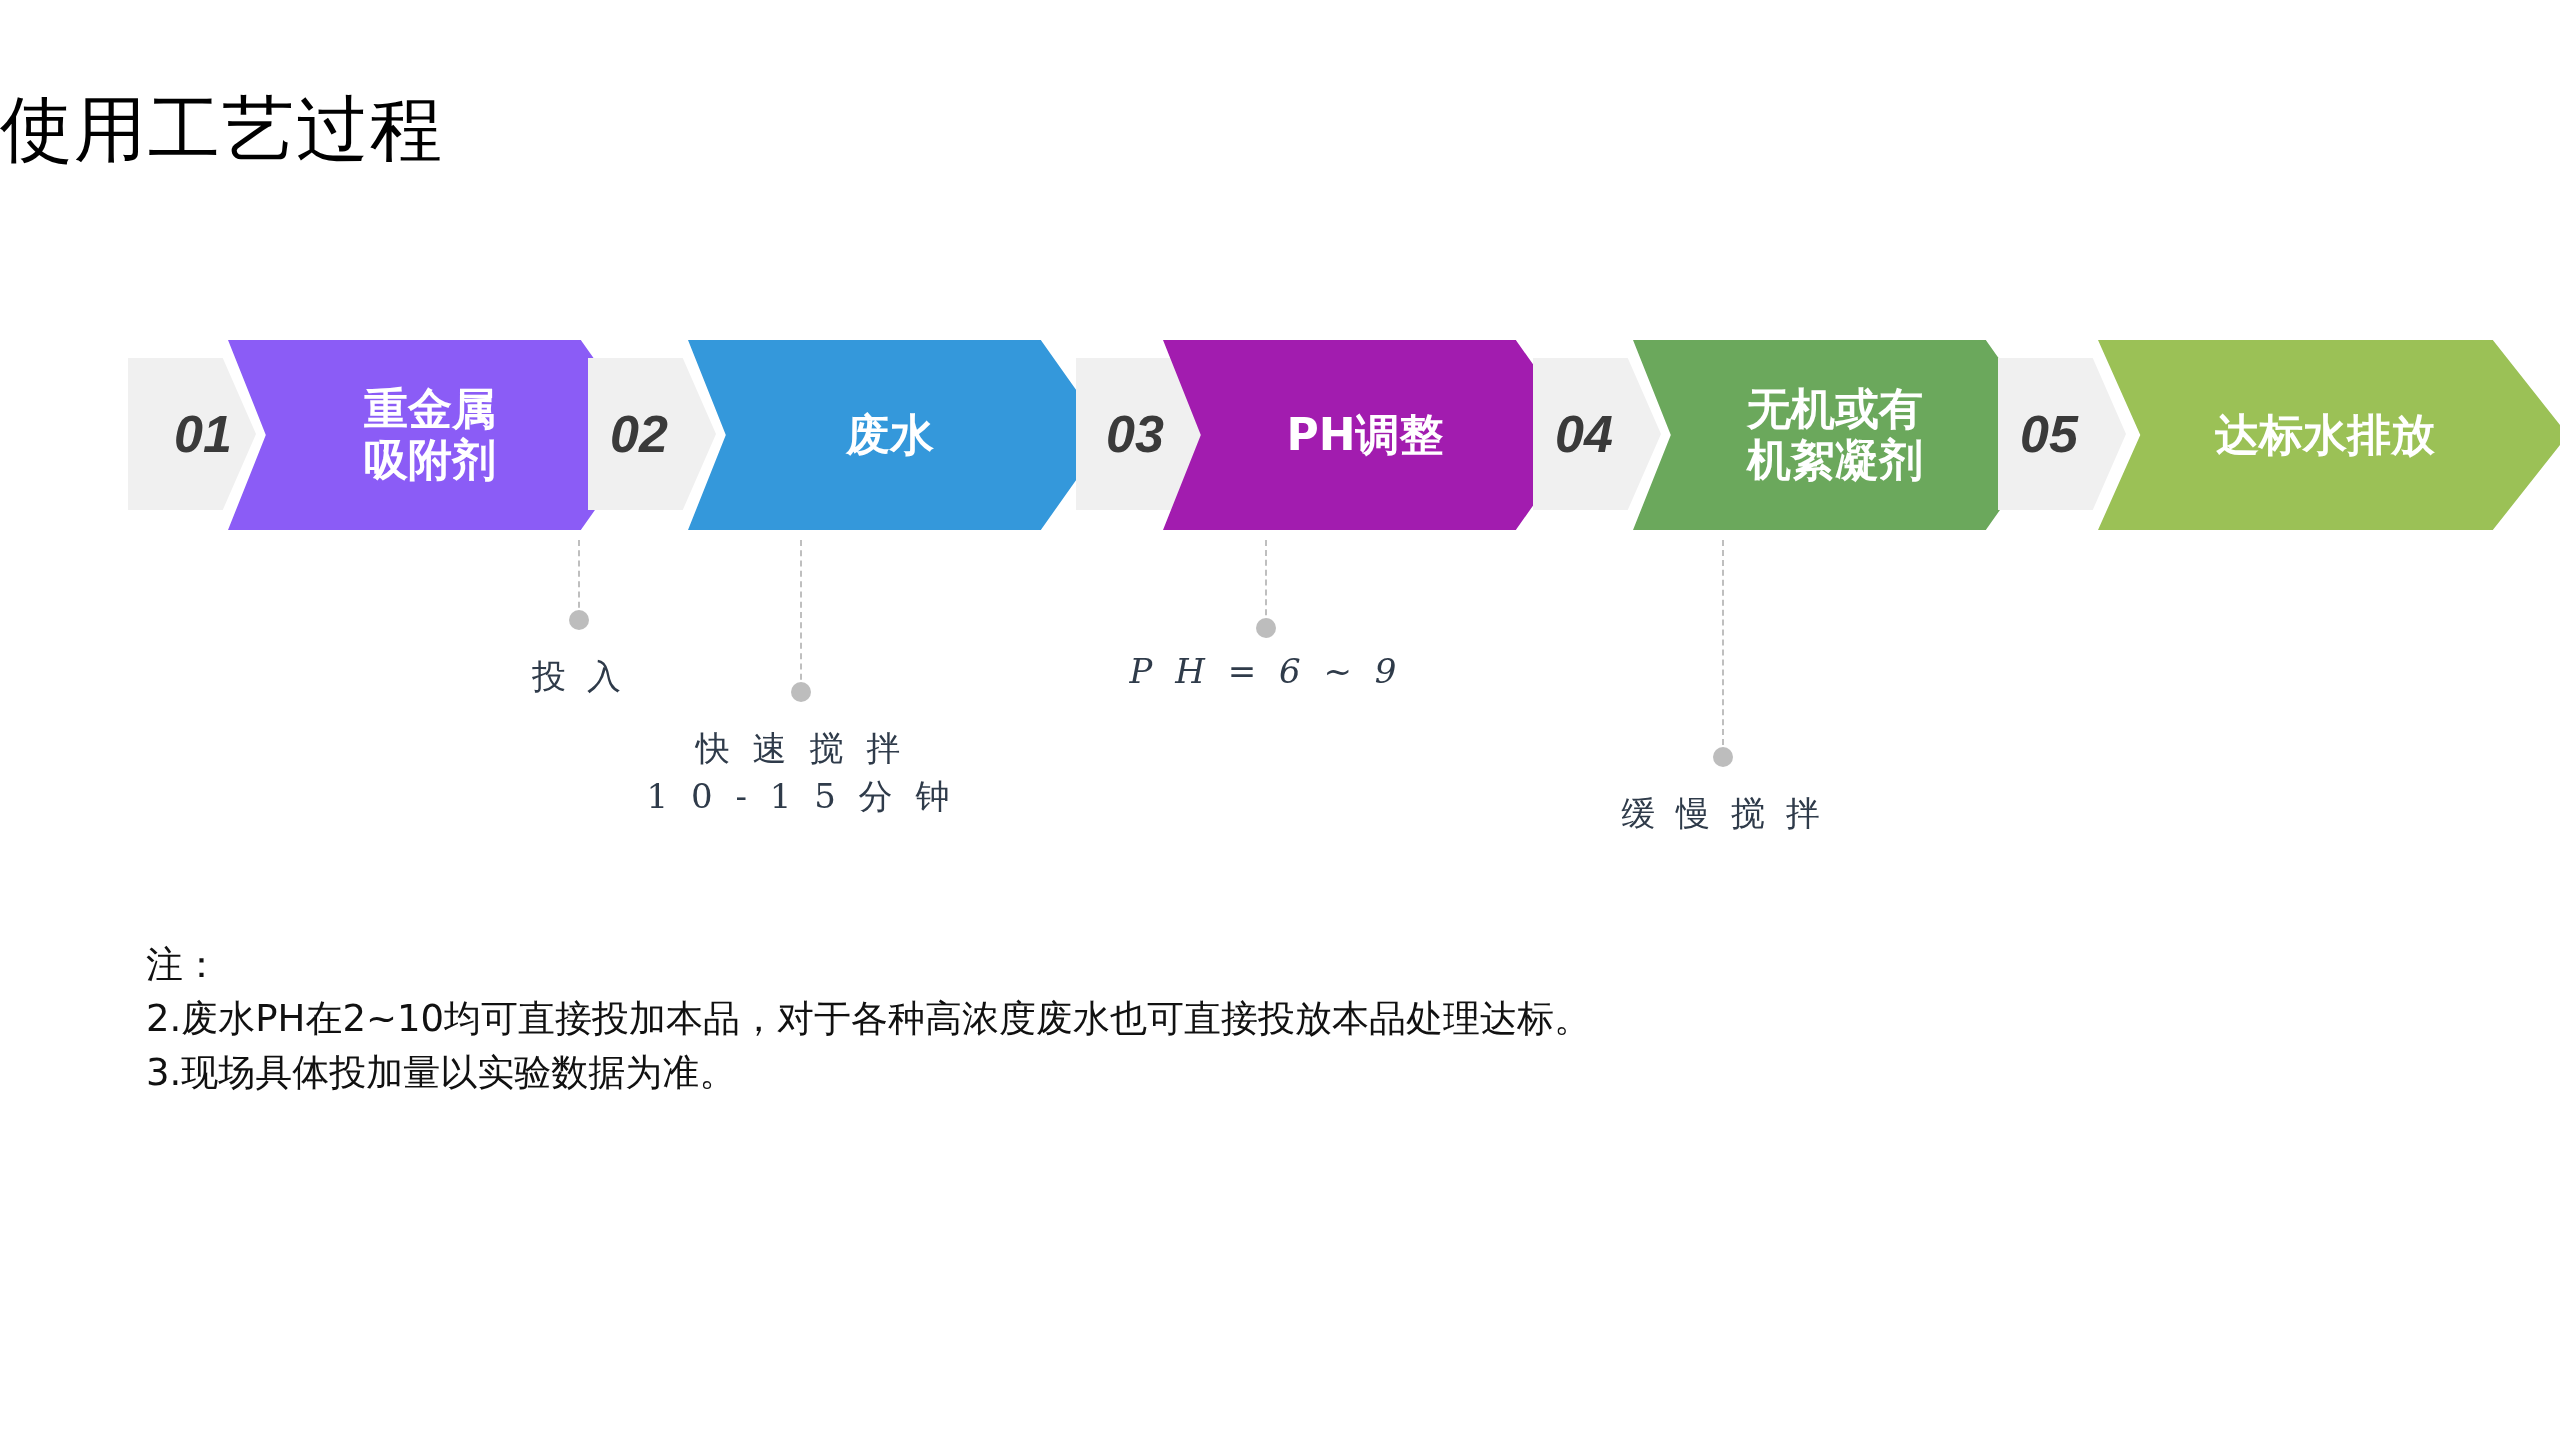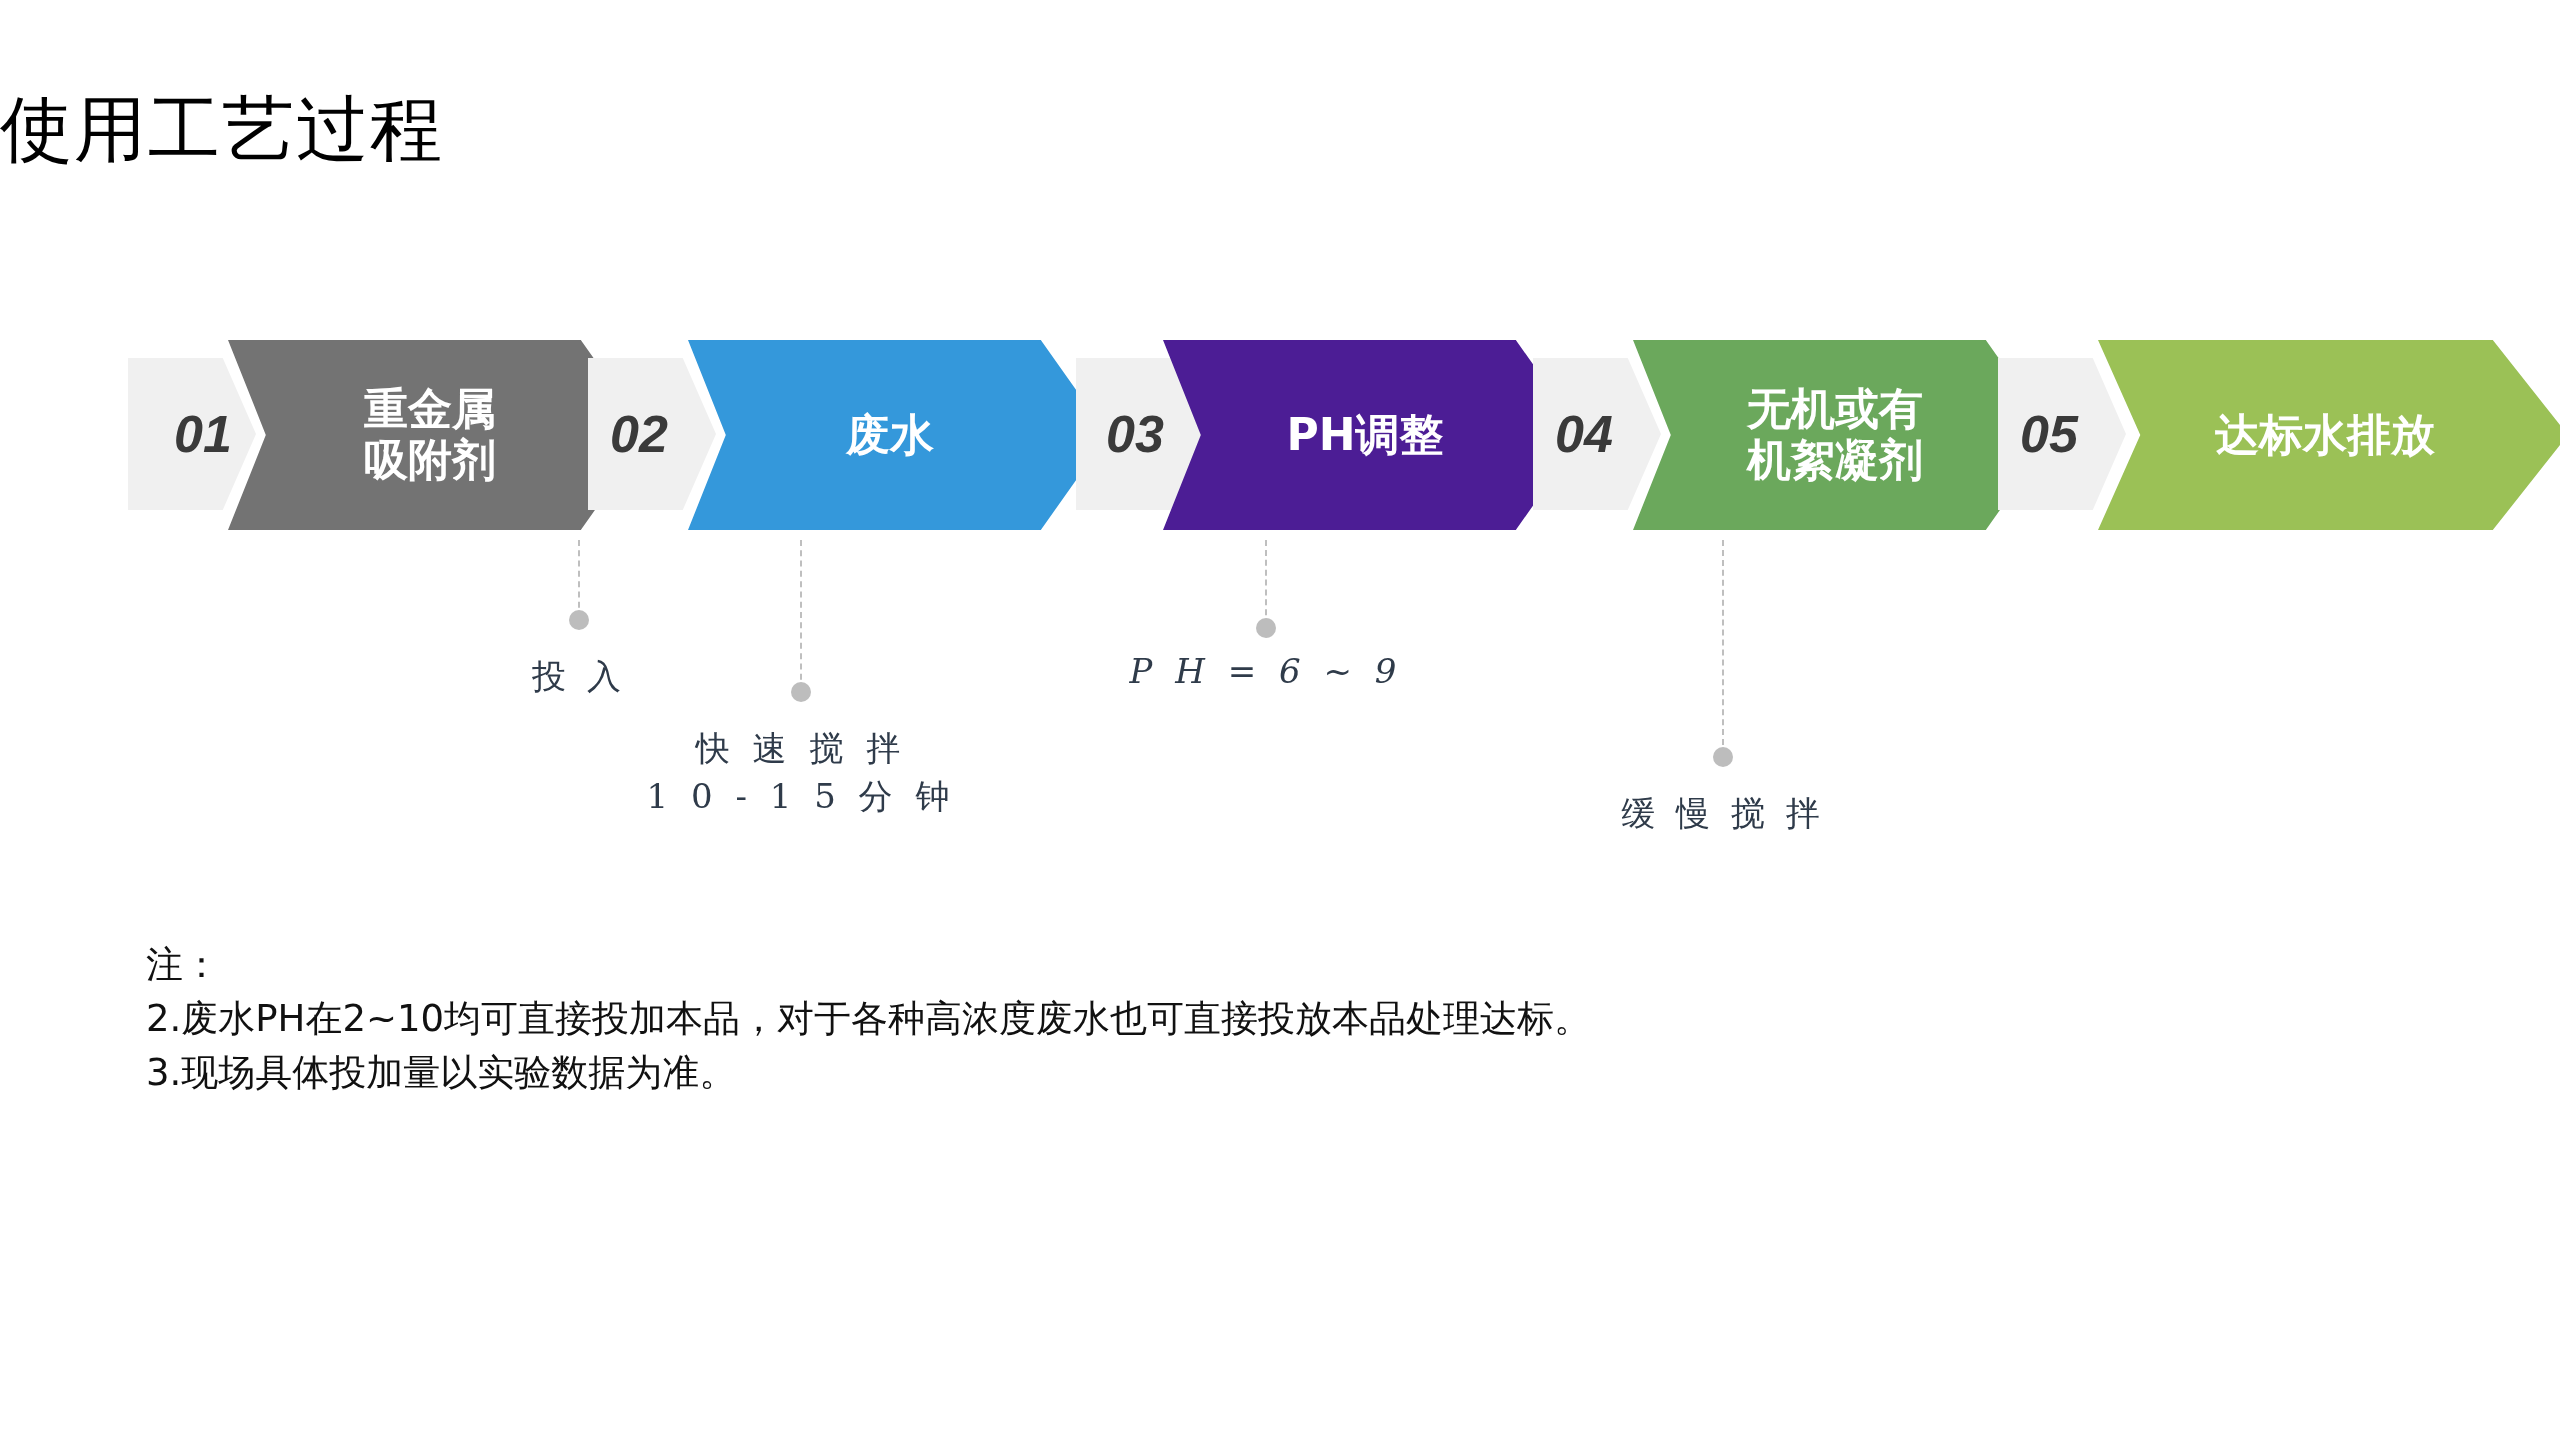--- a/index.html
+++ b/index.html
@@ -153,40 +153,40 @@
 <div id="slide">
 
   <div id="page-title">使用工艺过程</div>
 
   <div id="process-row">
 
     <div class="process-step" style="left:128px; width:520px;">
       <div class="step-badge" style="left:0;justify-content:center;">
         <span class="step-badge-number">01</span>
       </div>
-      <div class="step-chevron" style="left:100px; width:420px; background:#737373;">
+      <div class="step-chevron" style="left:100px; width:420px; background:#8b5cf6;">
         <span class="step-chevron-label">重金属
 吸附剂</span>
       </div>
     </div>
 
     <div class="process-step" style="left:588px; width:460px;">
       <div class="step-badge" style="left:0;">
         <span class="step-badge-number">02</span>
       </div>
       <div class="step-chevron" style="left:100px; width:420px; background:#3498DB;">
         <span class="step-chevron-label">废水</span>
       </div>
     </div>
 
     <div class="process-step" style="left:1063px; width:460px;">
       <div class="step-badge" style="left:13px;padding-left:8px;">
         <span class="step-badge-number">03</span>
       </div>
-      <div class="step-chevron" style="left:100px; width:420px; background:#4c1d95;">
+      <div class="step-chevron" style="left:100px; width:420px; background:#a21caf;">
         <span class="step-chevron-label">PH调整</span>
       </div>
     </div>
 
     <div class="process-step" style="left:1533px; width:460px;">
       <div class="step-badge" style="left:0;">
         <span class="step-badge-number">04</span>
       </div>
       <div class="step-chevron" style="left:100px; width:420px; background:#6BA85C;">
         <span class="step-chevron-label">无机或有

